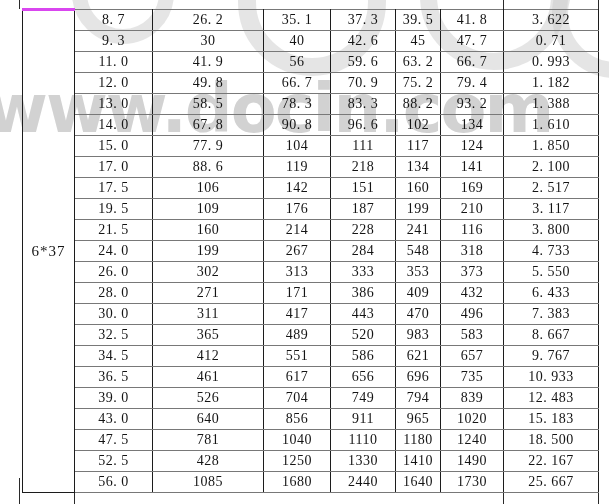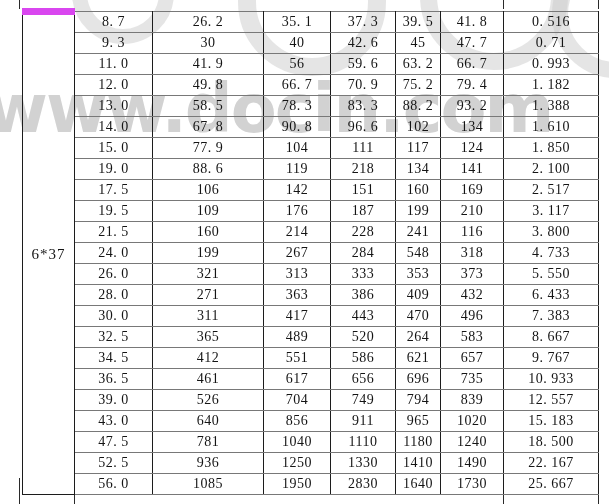--- a/index.html
+++ b/index.html
@@ -54,21 +54,21 @@
     border-top:1px solid #787878;
     border-bottom:1px solid #787878;
     border-left:1px solid #1c1c1c;
     border-right:1px solid #1c1c1c;
     overflow:hidden;
     white-space:nowrap;
   }
   td.group-cell{
     font-size:15px;
     letter-spacing:1px;
-    border-top:7px solid #d946ef;
+    border-top:3px solid #d946ef;
     border-bottom:1px solid #1c1c1c;
   }
   
   .vline{position:absolute;width:1px;background:#2a2a2a;z-index:2;}
   .vl-top-left{left:19px;top:0;height:9px;}
   .vl-top-mid{left:503px;top:0;height:9px;}
   .vl-top-right{left:598px;top:0;height:9px;}
   .vl-bot-left{left:19px;top:478px;height:26px;}
   .vl-bot-col1{left:74px;top:491px;height:13px;}
   .vl-bot-mid{left:503px;top:491px;height:13px;}
@@ -107,21 +107,21 @@
         </colgroup>
       <tbody>
           <tr>
             <td rowspan="23" class="group-cell">6*37</td>
             <td>8. 7</td>
             <td>26. 2</td>
             <td>35. 1</td>
             <td>37. 3</td>
             <td>39. 5</td>
             <td>41. 8</td>
-            <td>0. 516</td>
+            <td>3. 622</td>
           </tr>
           <tr>
             <td>9. 3</td>
             <td>30</td>
             <td>40</td>
             <td>42. 6</td>
             <td>45</td>
             <td>47. 7</td>
             <td>0. 71</td>
           </tr>
@@ -164,21 +164,21 @@
           <tr>
             <td>15. 0</td>
             <td>77. 9</td>
             <td>104</td>
             <td>111</td>
             <td>117</td>
             <td>124</td>
             <td>1. 850</td>
           </tr>
           <tr>
-            <td>19. 0</td>
+            <td>17. 0</td>
             <td>88. 6</td>
             <td>119</td>
             <td>218</td>
             <td>134</td>
             <td>141</td>
             <td>2. 100</td>
           </tr>
           <tr>
             <td>17. 5</td>
             <td>106</td>
@@ -210,51 +210,51 @@
             <td>24. 0</td>
             <td>199</td>
             <td>267</td>
             <td>284</td>
             <td>548</td>
             <td>318</td>
             <td>4. 733</td>
           </tr>
           <tr>
             <td>26. 0</td>
-            <td>321</td>
+            <td>302</td>
             <td>313</td>
             <td>333</td>
             <td>353</td>
             <td>373</td>
             <td>5. 550</td>
           </tr>
           <tr>
             <td>28. 0</td>
             <td>271</td>
-            <td>363</td>
+            <td>171</td>
             <td>386</td>
             <td>409</td>
             <td>432</td>
             <td>6. 433</td>
           </tr>
           <tr>
             <td>30. 0</td>
             <td>311</td>
             <td>417</td>
             <td>443</td>
             <td>470</td>
             <td>496</td>
             <td>7. 383</td>
           </tr>
           <tr>
             <td>32. 5</td>
             <td>365</td>
             <td>489</td>
             <td>520</td>
-            <td>264</td>
+            <td>983</td>
             <td>583</td>
             <td>8. 667</td>
           </tr>
           <tr>
             <td>34. 5</td>
             <td>412</td>
             <td>551</td>
             <td>586</td>
             <td>621</td>
             <td>657</td>
@@ -269,21 +269,21 @@
             <td>735</td>
             <td>10. 933</td>
           </tr>
           <tr>
             <td>39. 0</td>
             <td>526</td>
             <td>704</td>
             <td>749</td>
             <td>794</td>
             <td>839</td>
-            <td>12. 557</td>
+            <td>12. 483</td>
           </tr>
           <tr>
             <td>43. 0</td>
             <td>640</td>
             <td>856</td>
             <td>911</td>
             <td>965</td>
             <td>1020</td>
             <td>15. 183</td>
           </tr>
@@ -291,32 +291,32 @@
             <td>47. 5</td>
             <td>781</td>
             <td>1040</td>
             <td>1110</td>
             <td>1180</td>
             <td>1240</td>
             <td>18. 500</td>
           </tr>
           <tr>
             <td>52. 5</td>
-            <td>936</td>
+            <td>428</td>
             <td>1250</td>
             <td>1330</td>
             <td>1410</td>
             <td>1490</td>
             <td>22. 167</td>
           </tr>
           <tr>
             <td>56. 0</td>
             <td>1085</td>
-            <td>1950</td>
-            <td>2830</td>
+            <td>1680</td>
+            <td>2440</td>
             <td>1640</td>
             <td>1730</td>
             <td>25. 667</td>
           </tr>
         </tbody>
     </table>
   </div>
 
 </div>
 

